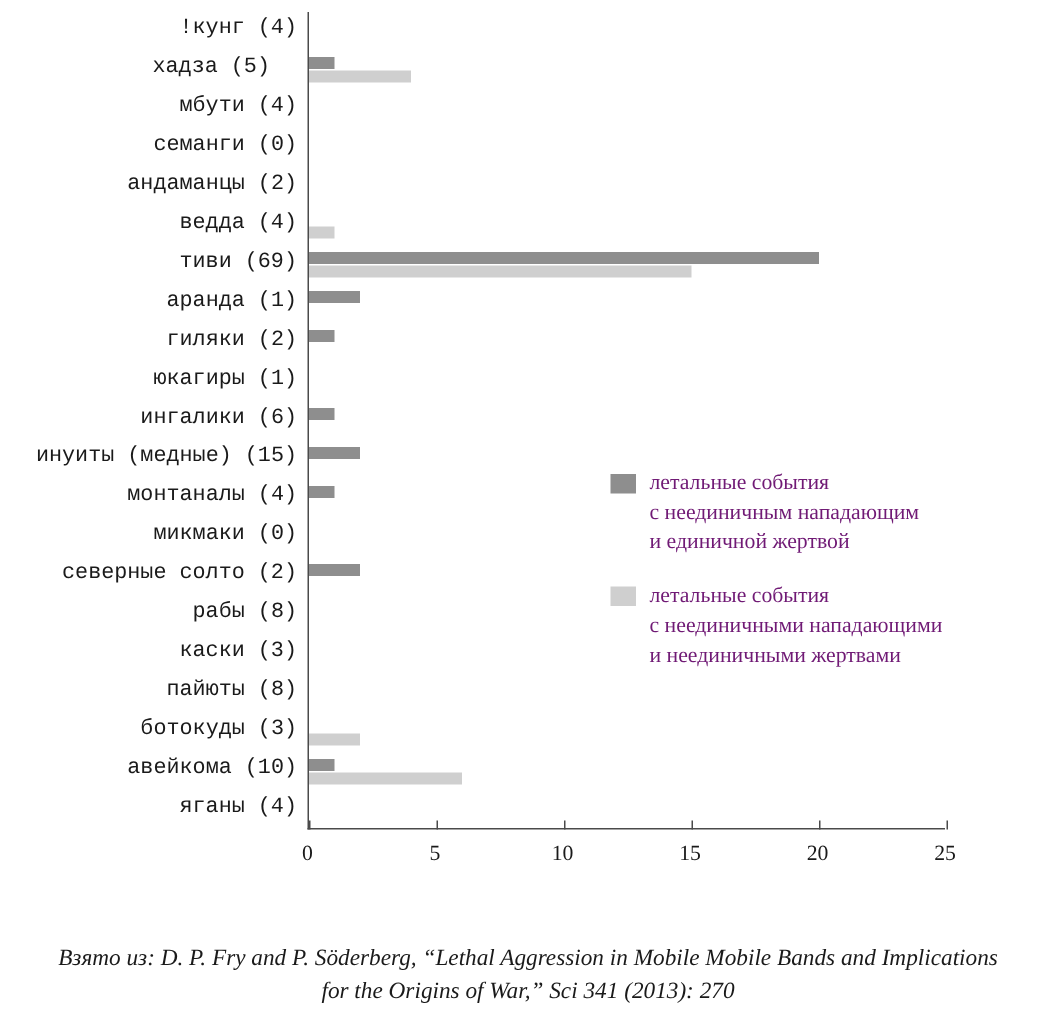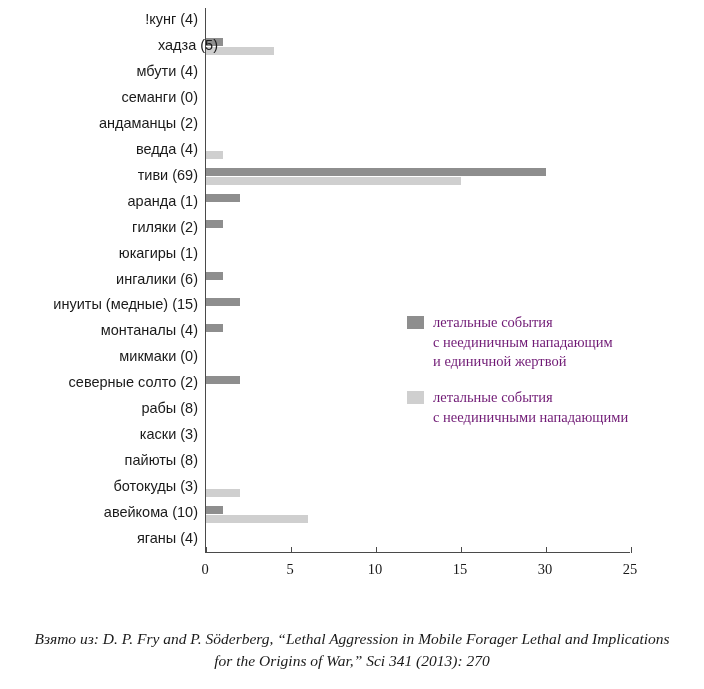--- a/index.html
+++ b/index.html
@@ -30,21 +30,21 @@
     border-left: 1px solid #4a4a4a;
     border-bottom: 1px solid #4a4a4a;
     box-sizing: border-box;
   }
 
   .cat-label {
     position: absolute;
     right: 704px;           
     text-align: right;
     font-size: 14.5px;
-    font-family: Liberation Sans, sans-serif;
+    font-family: Liberation Mono, monospace;
     color: #1a1a1a;
     white-space: nowrap;
   }
 
   .bar {
     position: absolute;
     left: 0;
   }
   .bar.dark { background: #8e8e8e; }
   .bar.light { background: #cfcfcf; }
@@ -152,31 +152,32 @@
         <span>летальные события</span><br>
         <span>с неединичным нападающим</span><br>
         <span>и единичной жертвой</span>
       </span>
     </div>
     <div class="legend-entry">
       <span class="legend-swatch light"></span>
       <span class="legend-text">
         <span>летальные события</span><br>
         <span>с неединичными нападающими</span><br>
+        <span>и неединичными жертвами</span>
       </span>
     </div>
   </div>
 
   <div class="caption">
-    <span>Взято из: D. P. Fry and P. Söderberg, “Lethal Aggression in Mobile Forager Lethal and Implications</span><br>
+    <span>Взято из: D. P. Fry and P. Söderberg, “Lethal Aggression in Mobile Mobile Bands and Implications</span><br>
     <span>for the Origins of War,” Sci 341 (2013): 270</span>
   </div>
 
 <div class="cat-label" style="right: 506px; top: 10.9762px;">!кунг (4)</div>
-    <div class="cat-label" style="right: 486px; top: 36.9286px; margin-left: 12px;">хадза (5)</div>
+    <div class="cat-label" style="right: 524px; top: 36.9286px; margin-left: 12px;">хадза (5)</div>
     <div class="cat-label" style="right: 506px; top: 62.881px;">мбути (4)</div>
     <div class="cat-label" style="right: 506px; top: 88.8333px;">семанги (0)</div>
     <div class="cat-label" style="right: 506px; top: 114.786px;">андаманцы (2)</div>
     <div class="cat-label" style="right: 506px; top: 140.738px;">ведда (4)</div>
     <div class="cat-label" style="right: 506px; top: 166.69px;">тиви (69)</div>
     <div class="cat-label" style="right: 506px; top: 192.643px;">аранда (1)</div>
     <div class="cat-label" style="right: 506px; top: 218.595px;">гиляки (2)</div>
     <div class="cat-label" style="right: 506px; top: 244.548px;">юкагиры (1)</div>
     <div class="cat-label" style="right: 506px; top: 270.5px;">ингалики (6)</div>
     <div class="cat-label" style="right: 506px; top: 296.452px;">инуиты (медные) (15)</div>
@@ -186,15 +187,15 @@
     <div class="cat-label" style="right: 506px; top: 400.262px;">рабы (8)</div>
     <div class="cat-label" style="right: 506px; top: 426.214px;">каски (3)</div>
     <div class="cat-label" style="right: 506px; top: 452.167px;">пайюты (8)</div>
     <div class="cat-label" style="right: 506px; top: 478.119px;">ботокуды (3)</div>
     <div class="cat-label" style="right: 506px; top: 504.071px;">авейкома (10)</div>
     <div class="cat-label" style="right: 506px; top: 530.024px; margin-left: 20px;">яганы (4)</div>
     <div class="tick-label" style="left: 185px; top: 561px;">0</div>
     <div class="tick-label" style="left: 270px; top: 561px;">5</div>
     <div class="tick-label" style="left: 355px; top: 561px;">10</div>
     <div class="tick-label" style="left: 440px; top: 561px;">15</div>
-    <div class="tick-label" style="left: 525px; top: 561px;">30</div>
+    <div class="tick-label" style="left: 525px; top: 561px;">20</div>
     <div class="tick-label" style="left: 610px; top: 561px; text-align: center;">25</div>
   </div>
 
 </body></html>

